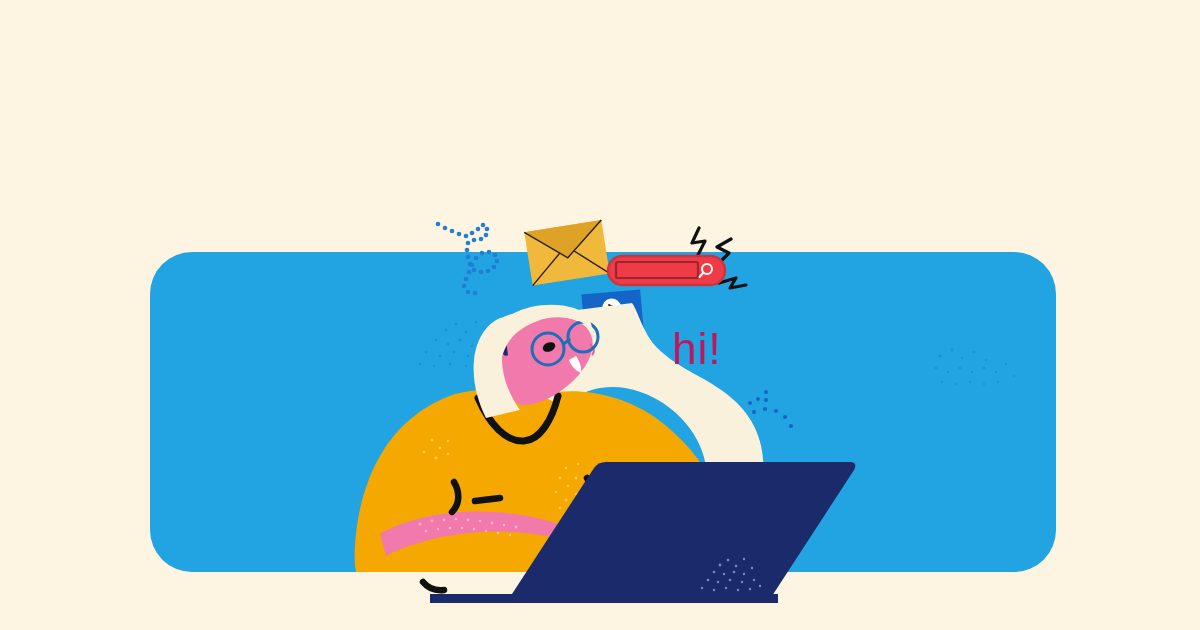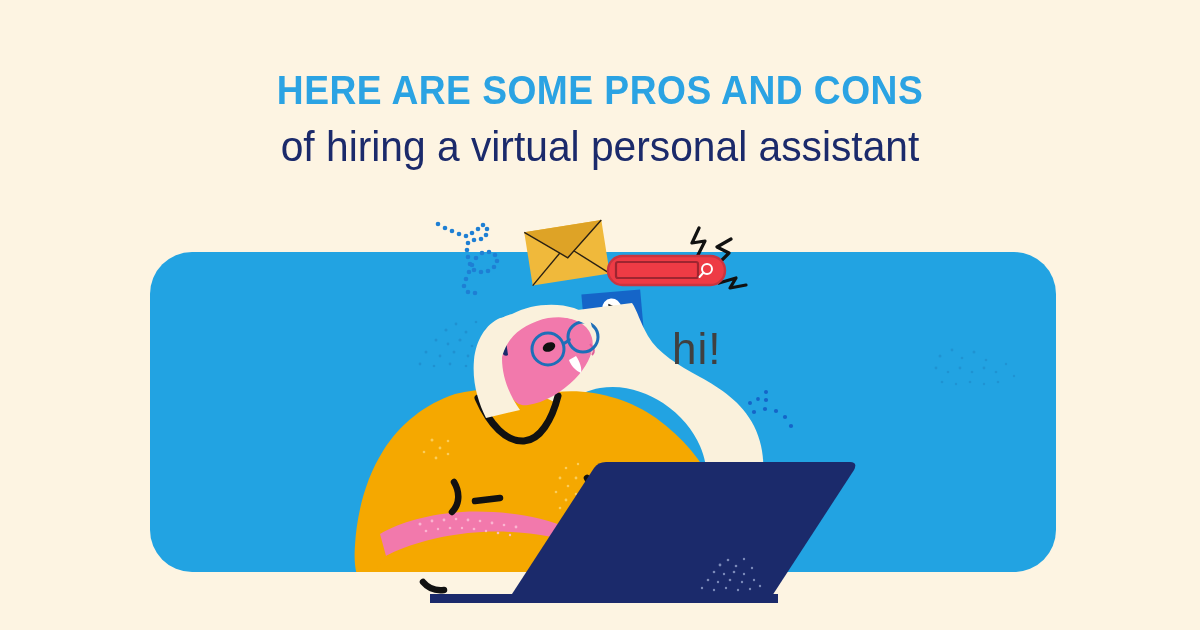--- a/index.html
+++ b/index.html
@@ -47,34 +47,30 @@
   
   .stage { position:absolute; left:0; top:0; width:1200px; height:630px; pointer-events:none; }
   .stage svg, .panel svg { display:block; }
 
   
   .hi {
     position:absolute;
     left:672px; top:327px;
     font-family:"Liberation Sans", sans-serif;
     font-size:44px;
-    color:#404040;
+    color:#be185d;
     letter-spacing:1px;
     line-height:1;
   }
 </style>
 </head>
 <body>
 
 <div class="canvas">
 
-  <div class="heading">
-    <div class="title-top">HERE ARE SOME PROS AND CONS</div>
-    <div class="title-sub">of hiring a virtual personal assistant</div>
-  </div>
 
   <div class="panel">
     <svg width="906" height="320" viewBox="0 0 906 320">
 
       <g fill="#1E84C4" opacity=".55">
         <circle cx="296" cy="78" r="1.6"></circle>
           <circle cx="306" cy="72" r="1.4"></circle>
           <circle cx="316" cy="80" r="1.5"></circle>
         <circle cx="326" cy="70" r="1.3"></circle>
           <circle cx="336" cy="78" r="1.6"></circle>

